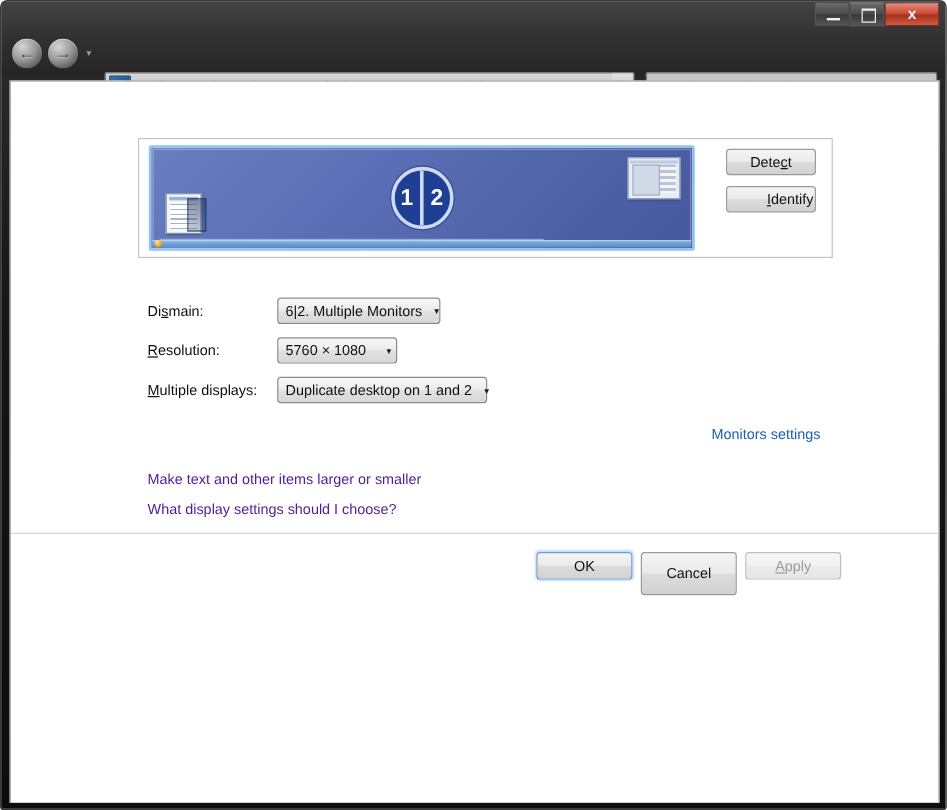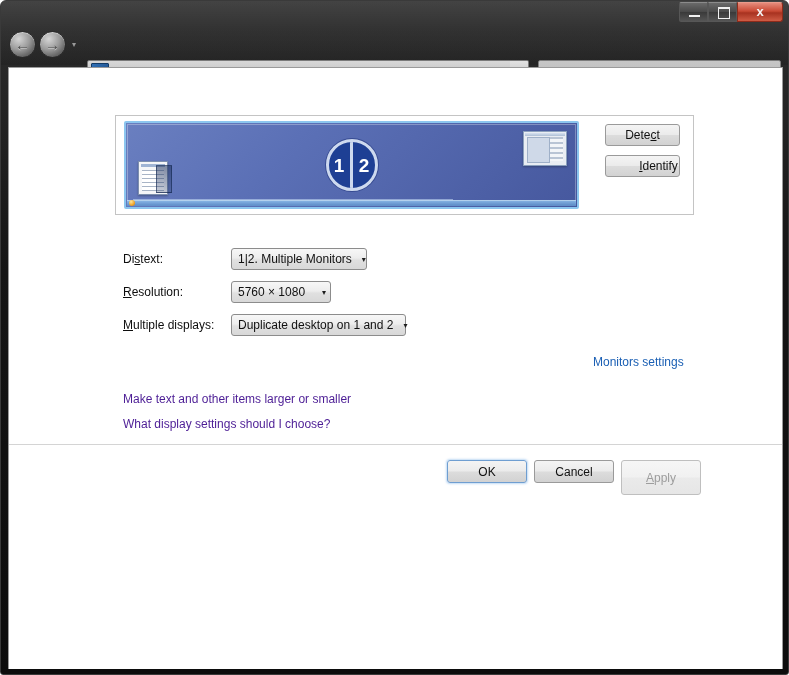--- a/index.html
+++ b/index.html
@@ -474,26 +474,26 @@
     background: #d4d4d4;
   }
   #btn-ok {
     position: absolute;
     left: 438px; top: 392px;
     width: 80px; height: 23px;
   }
   #btn-cancel {
     position: absolute;
     left: 525px; top: 392px;
+    width: 80px; height: 36px;
+  }
+  #btn-apply {
+    position: absolute;
+    left: 612px; top: 392px;
     width: 80px; height: 23px;
-  }
-  #btn-apply {
-    position: absolute;
-    left: 612px; top: 392px;
-    width: 80px; height: 35px;
   }
 
   .u { text-decoration: underline; }
 </style>
 </head>
 <body>
 
 <div id="window">
 
   <div id="glass-sheen"></div>
@@ -574,23 +574,23 @@
     </div>
 
     <div class="win-btn" id="btn-detect">
       <span><span>Dete</span><span class="u">c</span><span>t</span></span>
     </div>
     <div class="win-btn" id="btn-identify">
       <span><span class="u">I</span><span>dentify</span></span>
     </div>
 
     <div class="form-row" id="row-display">
-      <span class="form-label"><span>Di</span><span class="u">s</span><span>text:</span></span>
+      <span class="form-label"><span>Di</span><span class="u">s</span><span>main:</span></span>
       <div class="combo">
-        <span class="combo-value">1|2. Multiple Monitors</span>
+        <span class="combo-value">6|2. Multiple Monitors</span>
         <span class="combo-arrow">▾</span>
       </div>
     </div>
 
     <div class="form-row" id="row-resolution">
       <span class="form-label"><span></span><span class="u">R</span><span>esolution:</span></span>
       <div class="combo">
         <span class="combo-value">5760 × 1080</span>
         <span class="combo-arrow">▾</span>
       </div>

